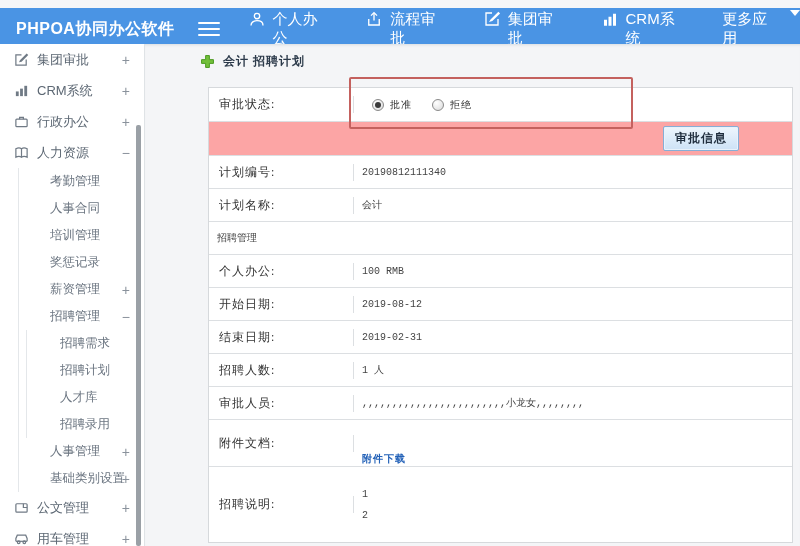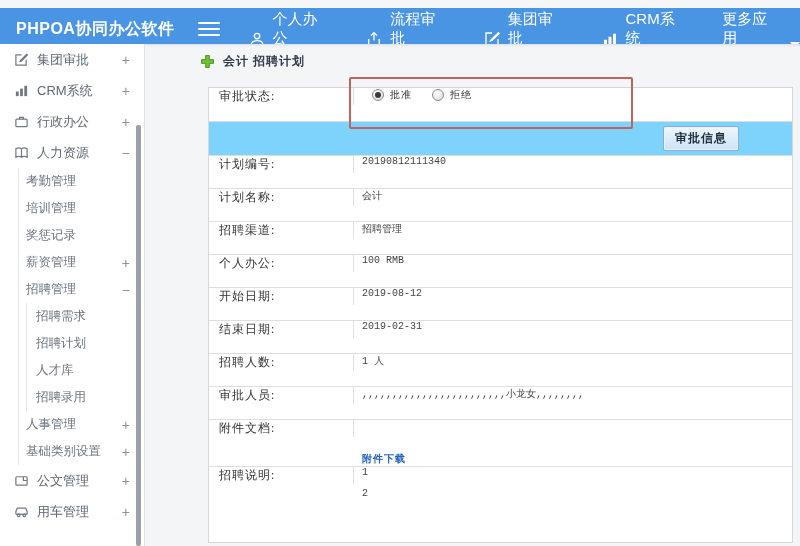--- a/index.html
+++ b/index.html
@@ -7,58 +7,58 @@
               font-family:"Liberation Sans","DejaVu Sans",sans-serif; }
 
   
   .navbar { position:absolute; left:0; top:8px; width:800px; height:44px;
             background:#4a94e4; border-bottom:2px solid #3f86d2;
             display:flex; align-items:center; color:#fff; }
   .logo { font-size:16px; font-weight:bold; padding-left:16px; width:200px; letter-spacing:.5px; }
   .nav-burger { width:22px; margin-right:28px; cursor:pointer; }
   .nav-burger span { display:block; height:2px; background:#fff; margin:4px 0; border-radius:1px; }
   .nav-items { display:flex; align-items:center; gap:34px; }
-  .nav-item { display:flex; align-items:flex-end; gap:7px; font-size:15px; cursor:pointer; }
+  .nav-item { display:flex; align-items:flex-start; gap:7px; font-size:15px; cursor:pointer; }
   .nav-item svg { display:block; }
   .caret-down { width:0; height:0; border-left:5px solid transparent; border-right:5px solid transparent;
                 border-top:6px solid #fff; margin-left:2px; }
 
   
   .sidebar { position:absolute; left:0; top:44px; width:145px; height:502px;
              background:#fff; border-right:1px solid #dfe3e6; overflow:hidden; }
   .side-item { position:relative; display:flex; align-items:center; color:#5c6773; cursor:pointer; }
   .side-item.lv0 { height:31px; padding-left:14px; font-size:13px; gap:8px; }
   .side-item.lv0 svg { flex:0 0 auto; }
   .sub1 { margin-left:18px; border-left:1px solid #e4e7ea; }
-  .sub1 .side-item { height:27px; padding-left:7px; font-size:12.5px; color:#6b7581; }
+  .sub1 .side-item { height:27px; padding-left:7px; font-size:12.5px; color:#6b7581;margin-left:24px; }
   .sub2 { margin-left:7px; border-left:1px solid #e4e7ea; }
   .sub2 .side-item { padding-left:9px; }
   .toggle { position:absolute; right:14px; top:50%; transform:translateY(-50%);
             color:#8a929c; font-size:14px; line-height:1; }
   .side-scrollthumb { position:absolute; left:136px; top:81px; width:5px; height:421px;
                       background:#9aa0a6; border-radius:2px; }
 
   
   .content { position:absolute; left:145px; top:44px; width:655px; height:502px;
              background:#f4f5f7; box-shadow:inset 0 3px 3px -2px #d8dce0; }
   .page-title { position:absolute; left:55px; top:9px; display:flex; align-items:center; gap:8px;
                 font-family:"Liberation Serif","DejaVu Serif",serif;
                 font-size:12px; font-weight:bold; color:#2c3a4a; letter-spacing:1px; }
 
   .form-table { position:absolute; left:63px; top:43px; width:585px; background:#fff;
                 border:1px solid #d6d9dc; font-family:"Liberation Serif","DejaVu Serif",serif; }
-  .trow { display:flex; border-bottom:1px solid #dcdfe2; min-height:33px; align-items:flex-start; }
+  .trow { display:flex; border-bottom:1px solid #dcdfe2; min-height:33px; align-items:center; }
   .trow:last-child { border-bottom:none; }
   .tlabel { width:145px; flex:0 0 145px; border-right:1px solid #dcdfe2;
             font-size:12px; color:#333; display:flex; align-items:center; padding-left:10px;
             letter-spacing:1px; }
   .tvalue { flex:1; display:flex; align-items:center; padding-left:8px; font-size:10px; color:#444;
             font-family:"Liberation Mono","DejaVu Sans Mono",monospace; }
   .row-approval { height:34px; }
-  .row-action { height:34px; background:#7dd3fc; display:flex; align-items:center;
+  .row-action { height:34px; background:#fca5a5; display:flex; align-items:center;
                 justify-content:flex-end; padding-right:53px; }
   .row-tall { height:75px; }
   .row-tall .tvalue { flex-direction:column; align-items:flex-start; justify-content:center; gap:10px; }
 
   .radio-opt { display:flex; align-items:center; gap:6px; margin-right:20px; cursor:pointer;
                letter-spacing:1px; font-family:"Liberation Serif","DejaVu Serif",serif; color:#333; }
   .radio { width:12px; height:12px; border-radius:50%; border:1px solid #8a8a8a;
            background:radial-gradient(circle at 35% 30%, #ffffff, #d9d9d9); position:relative; }
   .radio.checked::after { content:''; position:absolute; left:2px; top:2px; width:6px; height:6px;
                           border-radius:50%; background:#3a3a3a; }
@@ -173,20 +173,23 @@
       <path d="M8 4C6.5 3 4 3 2 4v9c2-1 4.5-1 6 0 1.5-1 4-1 6 0V4c-2-1-4.5-1-6 0z"></path>
         <path d="M8 4v9"></path>
     </svg>
     <span>人力资源</span>
     <span class="toggle">−</span>
   </div>
 
   <div class="sub1">
     <div class="side-item">
       <span>考勤管理</span>
+    </div>
+    <div class="side-item">
+      <span>人事合同</span>
     </div>
     <div class="side-item">
       <span>培训管理</span>
     </div>
     <div class="side-item">
       <span>奖惩记录</span>
     </div>
     <div class="side-item">
       <span>薪资管理</span>
       <span class="toggle">+</span>
@@ -277,21 +280,20 @@
       <div class="tlabel">计划编号:</div>
       <div class="tvalue">20190812111340</div>
     </div>
 
     <div class="trow">
       <div class="tlabel">计划名称:</div>
       <div class="tvalue">会计</div>
     </div>
 
     <div class="trow">
-      <div class="tlabel">招聘渠道:</div>
       <div class="tvalue">招聘管理</div>
     </div>
 
     <div class="trow">
       <div class="tlabel">个人办公:</div>
       <div class="tvalue">100 RMB</div>
     </div>
 
     <div class="trow">
       <div class="tlabel">开始日期:</div>

